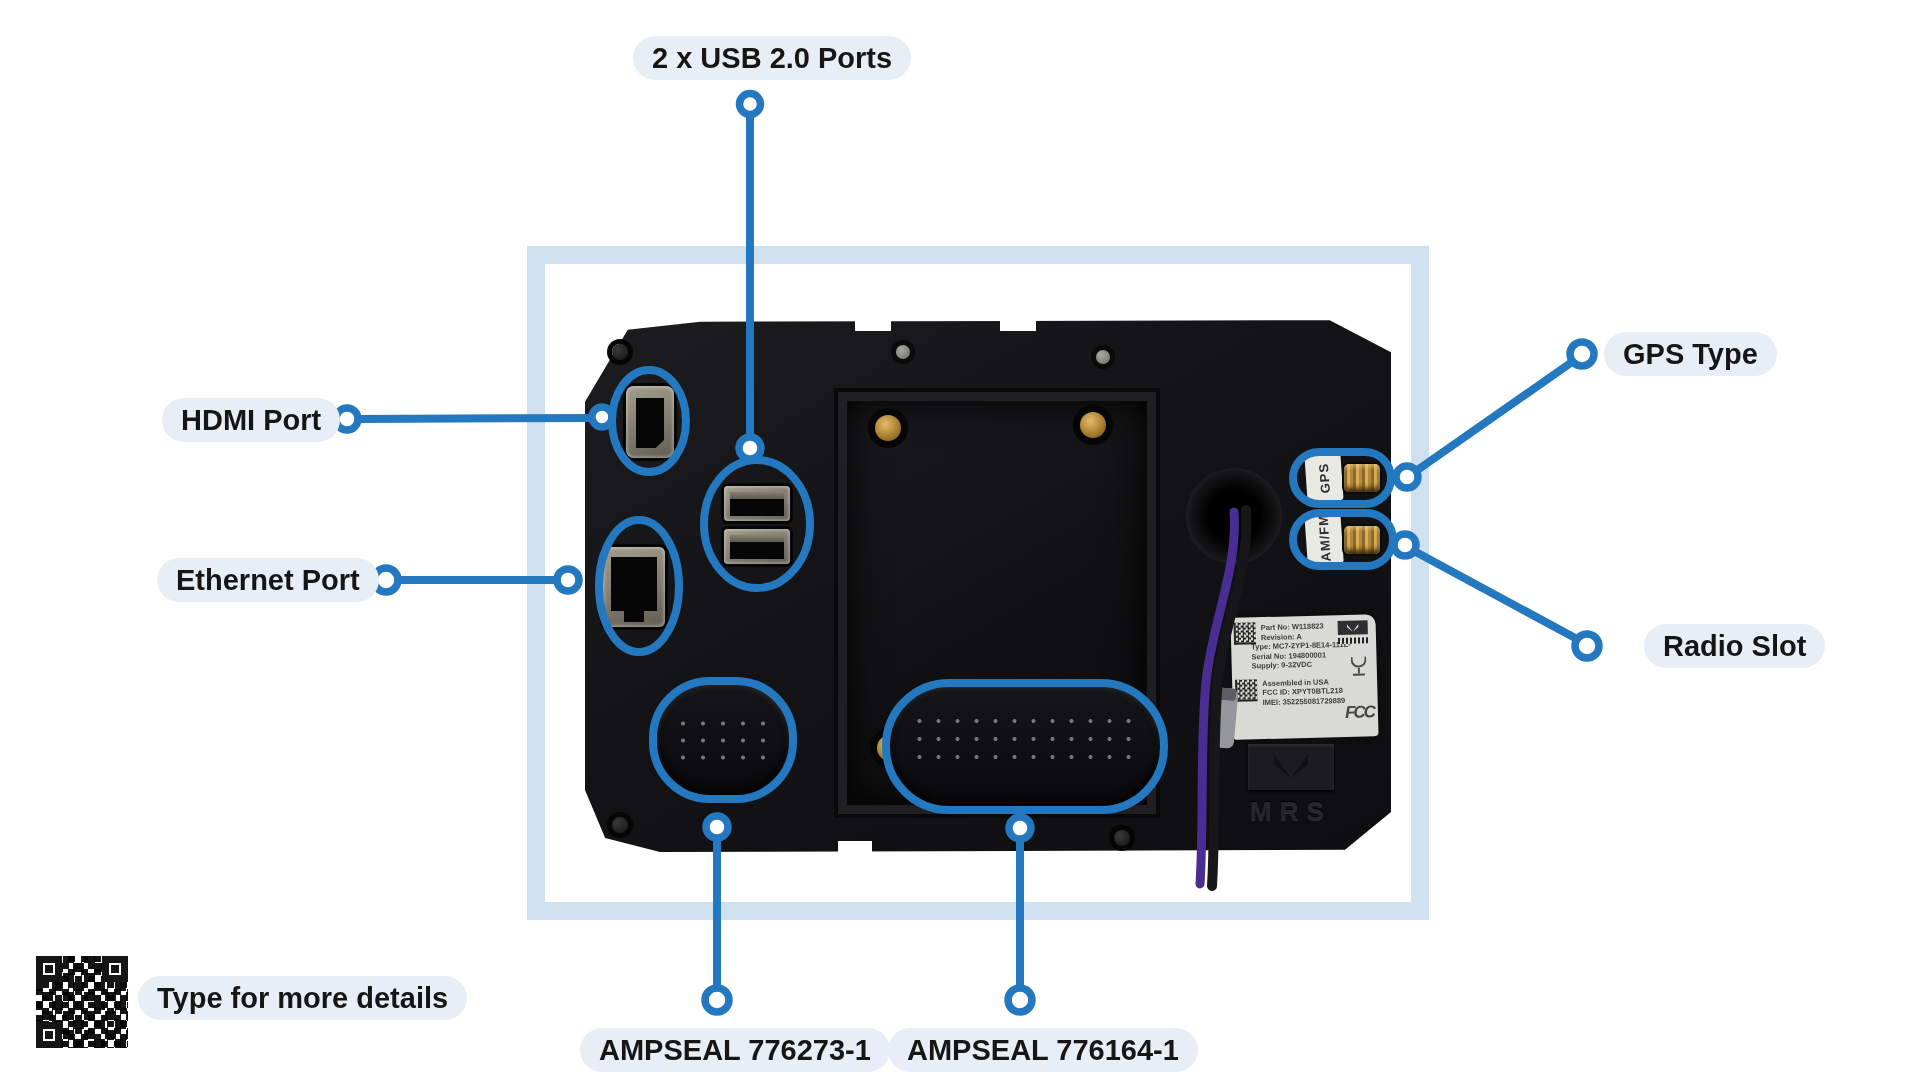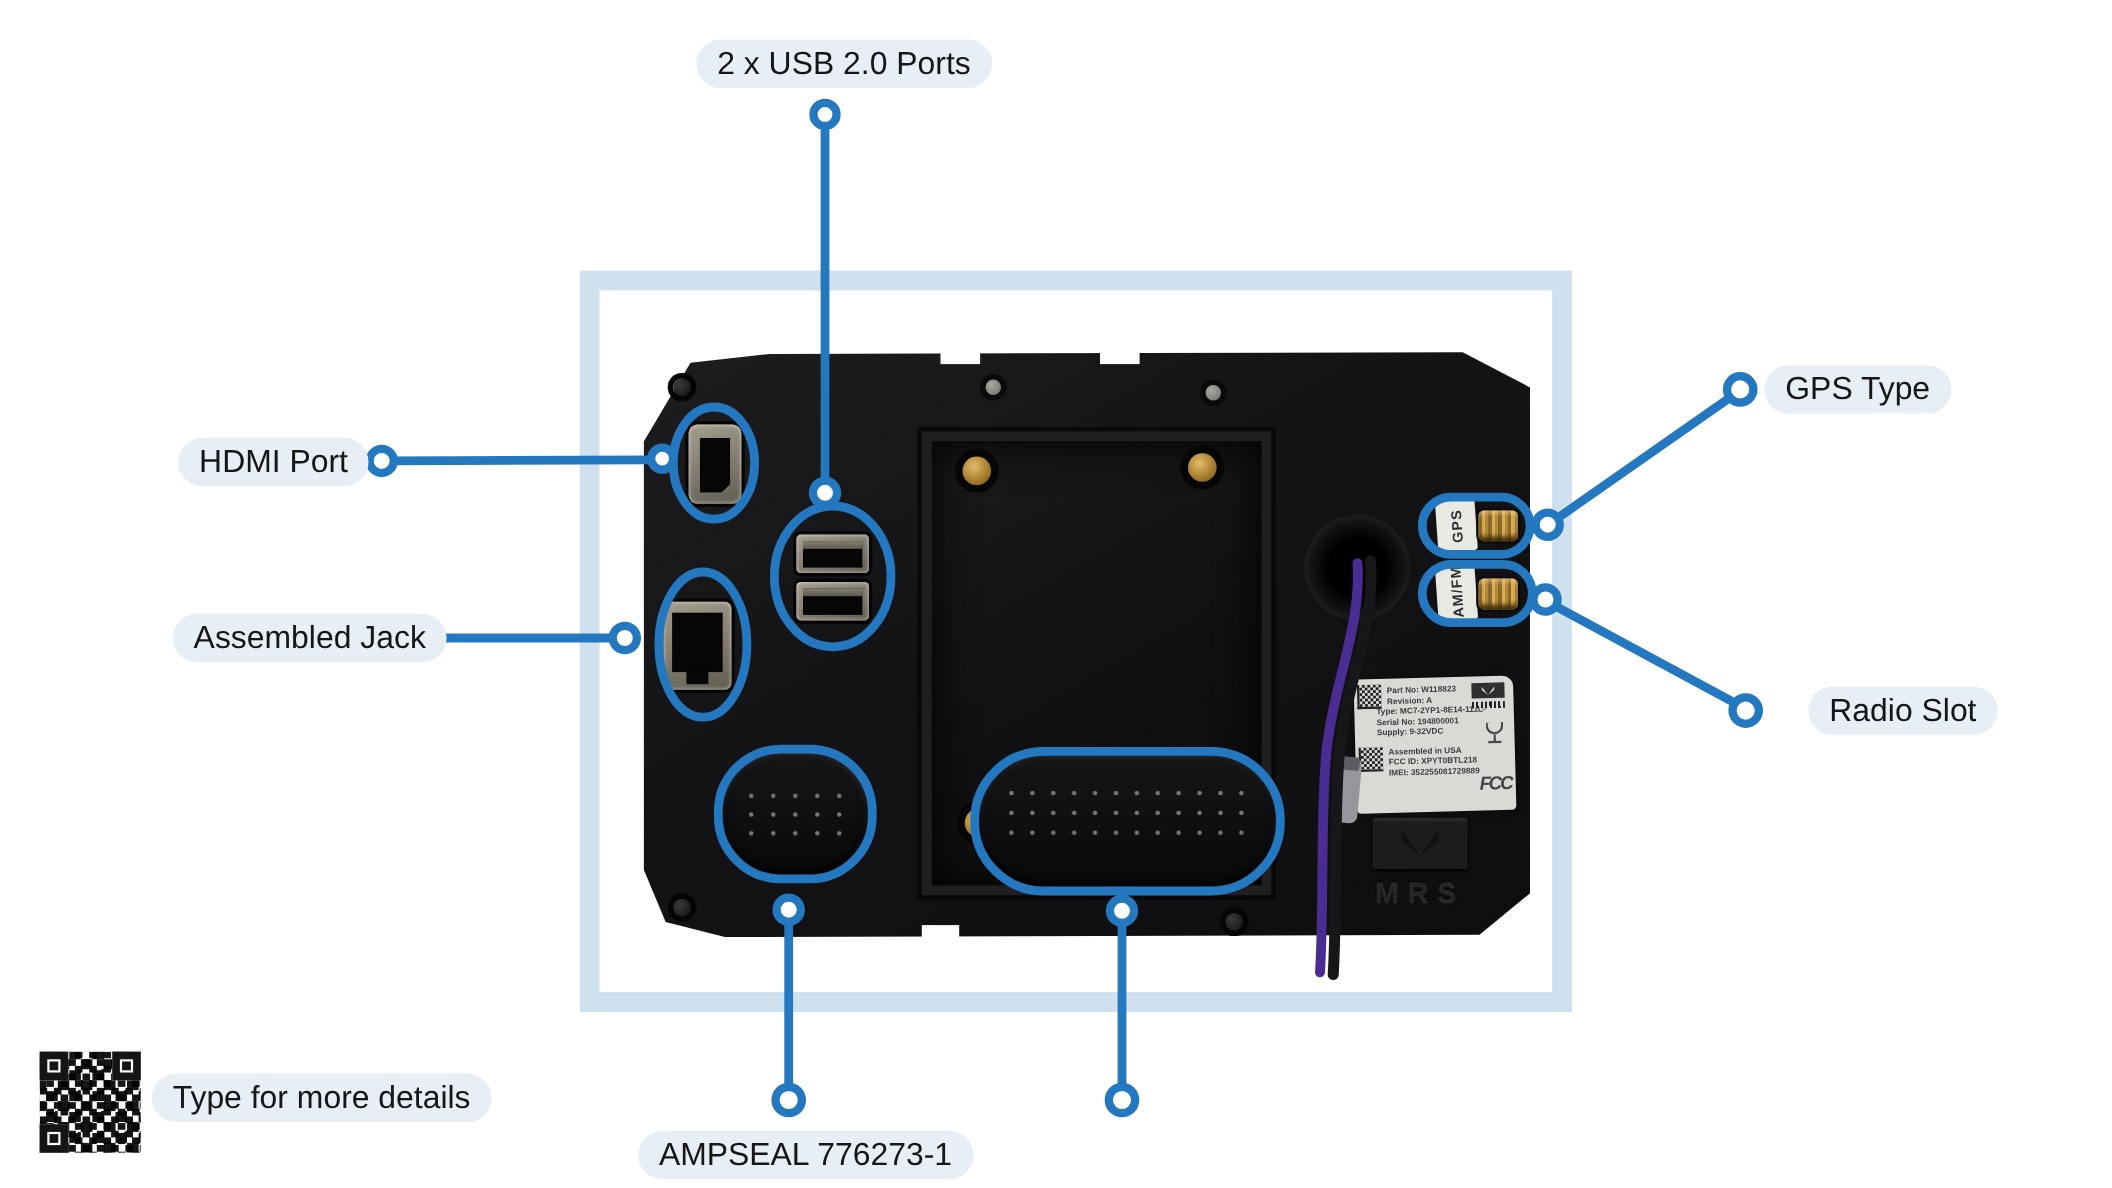--- a/index.html
+++ b/index.html
@@ -87,21 +87,21 @@
   
   svg.overlay{position:absolute;left:0;top:0;}
   .co-line{stroke:var(--accent,#2478bf);stroke-width:8;stroke-linecap:round;fill:none;}
   .co-marker{fill:#ffffff;stroke:var(--accent,#2478bf);stroke-width:7.5;}
   .co-shape{fill:none;stroke:var(--accent,#2478bf);stroke-width:8;}
   .wire{fill:none;stroke-linecap:round;}
 
   
   .pill{position:absolute;display:inline-flex;align-items:center;height:44px;
     padding:0 19px;border-radius:30px;background:var(--pill,#e8eef5);
-    font-size:29px;font-weight:400;color:#161616;white-space:nowrap;}
+    font-size:29px;font-weight:700;color:#161616;white-space:nowrap;}
 
   
   .qr{position:absolute;left:36px;top:956px;width:92px;height:92px;background:
       repeating-conic-gradient(#151515 0% 25%,#ffffff 0% 50%) 0 0/13px 13px,
       repeating-conic-gradient(#151515 0% 25%,#ffffff 0% 50%) 6px 7px/21px 19px;
       background-blend-mode:multiply;outline:3px solid #fff;}
   .finder{position:absolute;width:26px;height:26px;border:7px solid #151515;background:#fff;box-sizing:border-box;}
   .finder:after{content:"";position:absolute;left:2px;top:2px;width:8px;height:8px;background:#151515;}
 </style>
 </head>
@@ -241,24 +241,25 @@
     <g>
       <rect class="co-shape" x="886" y="683" width="278" height="127" rx="63"></rect>
       <circle class="co-marker" cx="1020" cy="828" r="11"></circle>
       <line class="co-line" x1="1020" y1="841" x2="1020" y2="986"></line>
       <circle class="co-marker" cx="1020" cy="1000" r="12"></circle>
     </g>
   </svg>
 
   <div class="pill" style="left:633px;top:36px;">2 x USB 2.0 Ports</div>
   <div class="pill" style="left:162px;top:398px;">HDMI Port</div>
-  <div class="pill" style="left:157px;top:558px;">Assembled Jack</div>
+  <div class="pill" style="left:157px;top:558px;">Ethernet Port</div>
   <div class="pill" style="left:1604px;top:332px;">GPS Type</div>
   <div class="pill" style="left:1644px;top:624px;">Radio Slot</div>
   <div class="pill" style="left:580px;top:1028px;">AMPSEAL 776273-1</div>
+  <div class="pill" style="left:888px;top:1028px;">AMPSEAL 776164-1</div>
 
   <div class="qr">
     <div class="finder" style="left:0;top:0;"></div>
     <div class="finder" style="right:0;top:0;"></div>
     <div class="finder" style="left:0;bottom:0;"></div>
   </div>
   <div class="pill" style="left:138px;top:976px;">Type for more details</div>
 
 </div>
 

